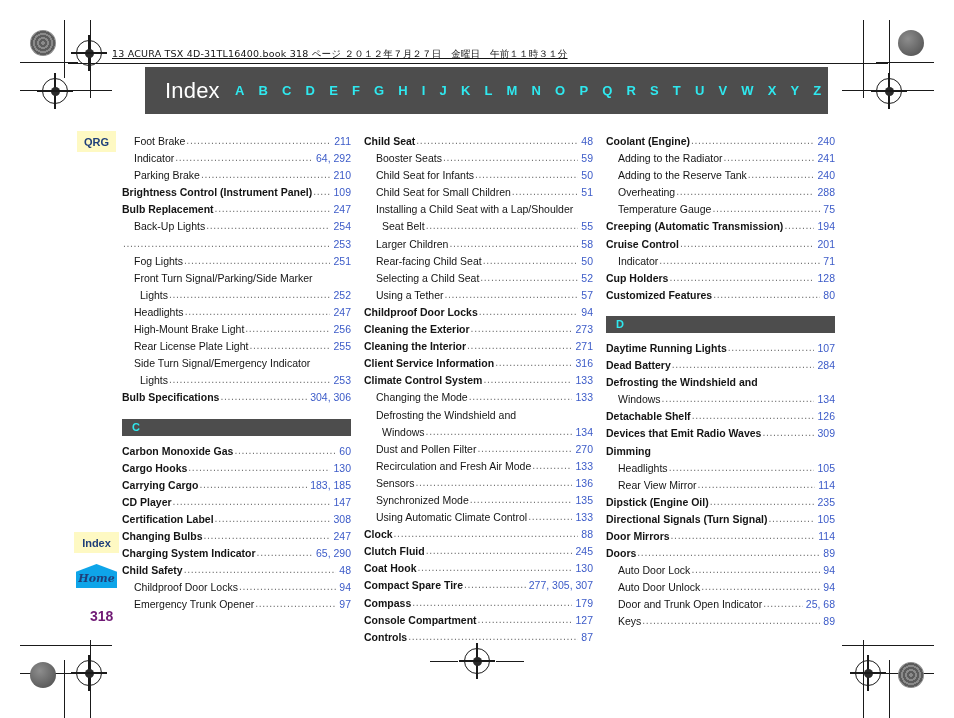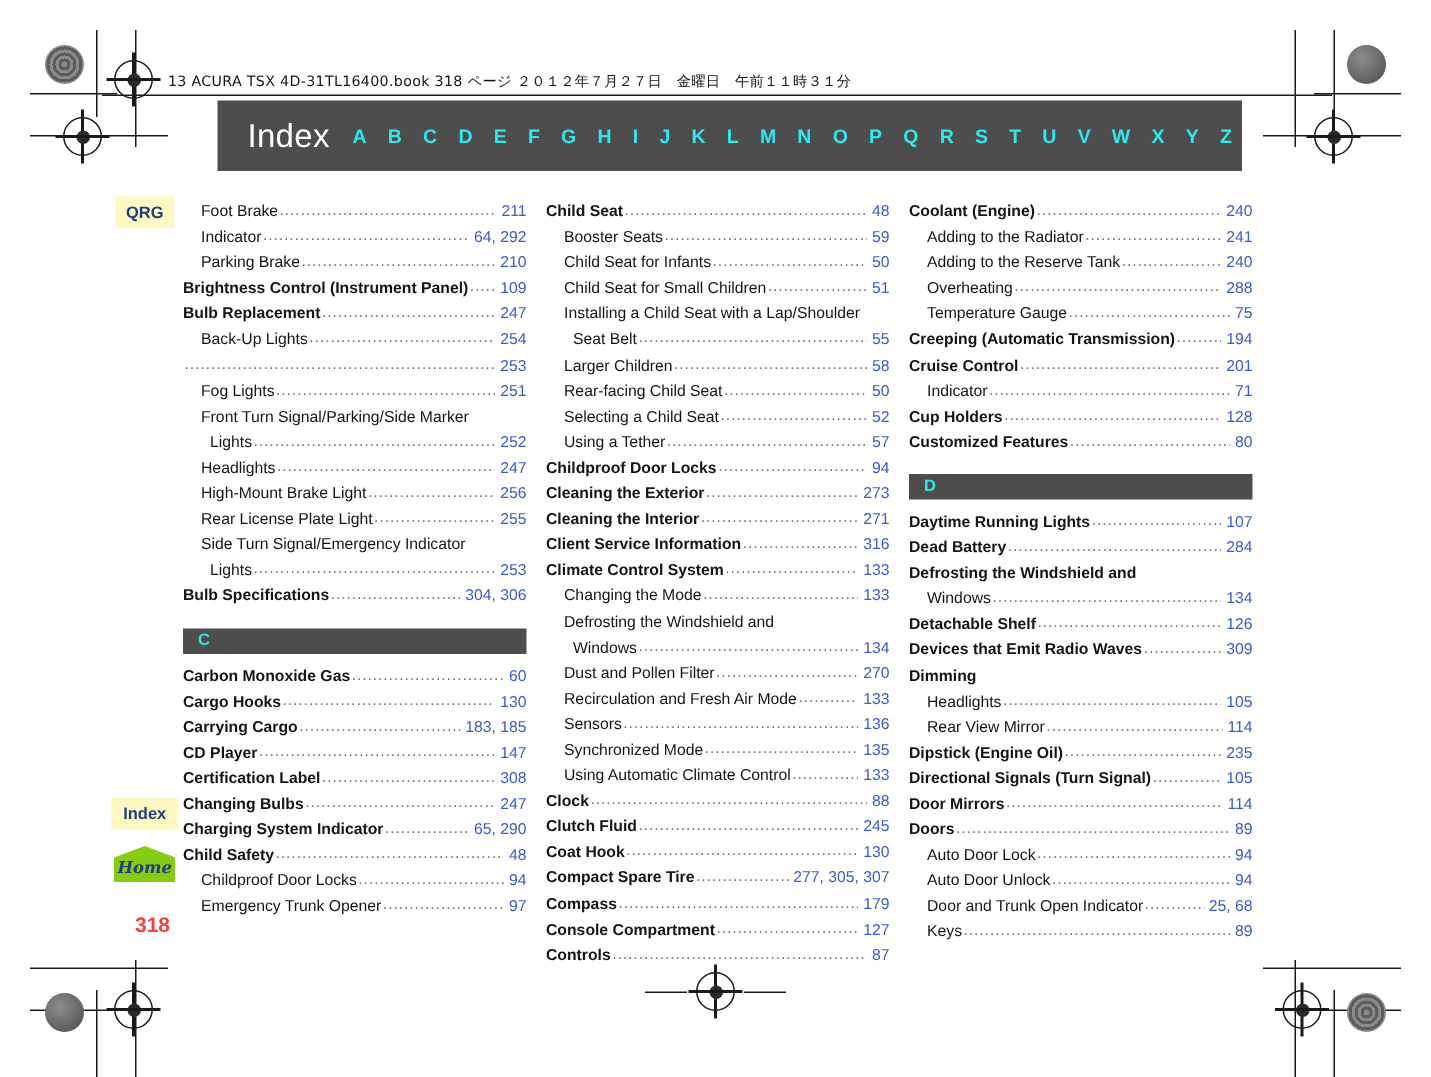--- a/index.html
+++ b/index.html
@@ -71,20 +71,21 @@
   
   .prod-line {
     position: absolute;
     left: 112px;
     top: 48px;
     font-family: "DejaVu Sans", sans-serif;
     font-size: 9.5px;
     color: #151515;
     letter-spacing: 0.2px;
     white-space: nowrap;
+    text-decoration: underline;
   }
   .prod-rule {
     position: absolute;
     left: 68px;
     top: 63px;
     width: 820px;
     height: 1.4px;
     background: #1a1a1a;
   }
 
@@ -144,21 +145,21 @@
     left: 74px;
     top: 532px;
     width: 45px;
     height: 21px;
   }
   .tab-home {
     left: 76px;
     top: 564px;
     width: 41px;
     height: 24px;
-    background: #84cc16;
+    background: #0ea5e9;
     clip-path: polygon(0% 32%, 50% 0%, 100% 32%, 100% 100%, 0% 100%);
     font-family: "DejaVu Serif", serif;
     font-style: italic;
     font-size: 11px;
     padding-top: 4px;
     box-sizing: border-box;
   }
 
   
   .columns {
@@ -233,21 +234,21 @@
     padding-left: 2px;
   }
 
   
   .folio {
     position: absolute;
     left: 90px;
     top: 608px;
     font-size: 14px;
     font-weight: bold;
-    color: #ef4444;
+    color: #701a75;
   }
 </style>
 </head>
 <body>
 
 <div>
 
   <div class="mark-line" style="left:20px; top:62px; width:58px; height:1.2px;"></div>
   <div class="mark-line" style="left:20px; top:90px; width:92px; height:1.2px;"></div>
   <div class="mark-line" style="left:64px; top:20px; width:1.2px; height:58px;"></div>

